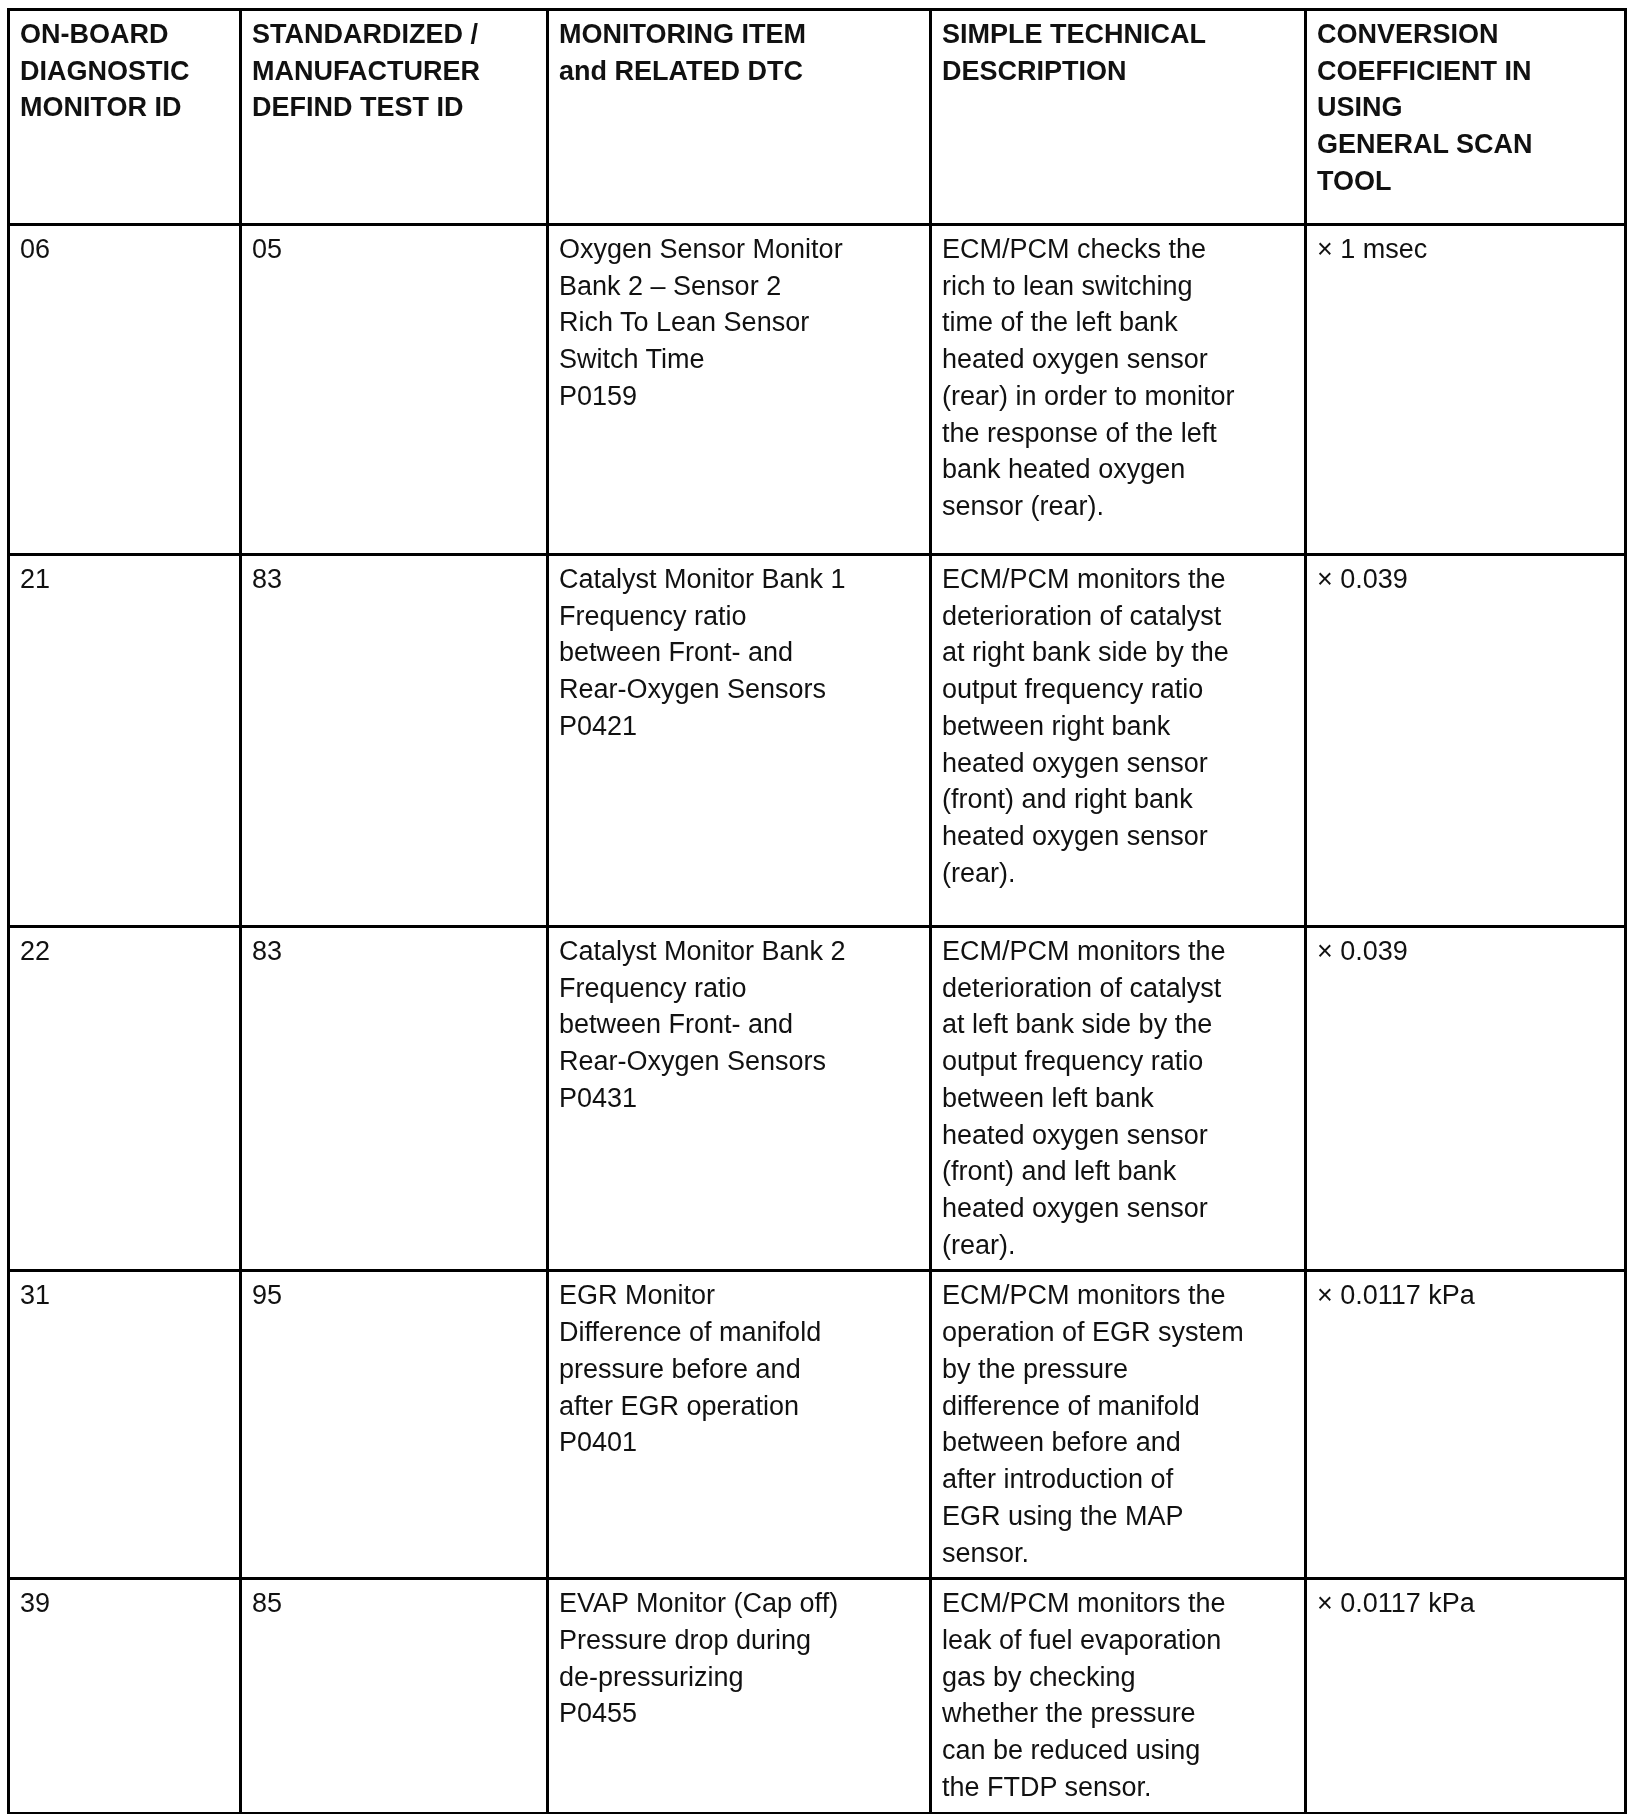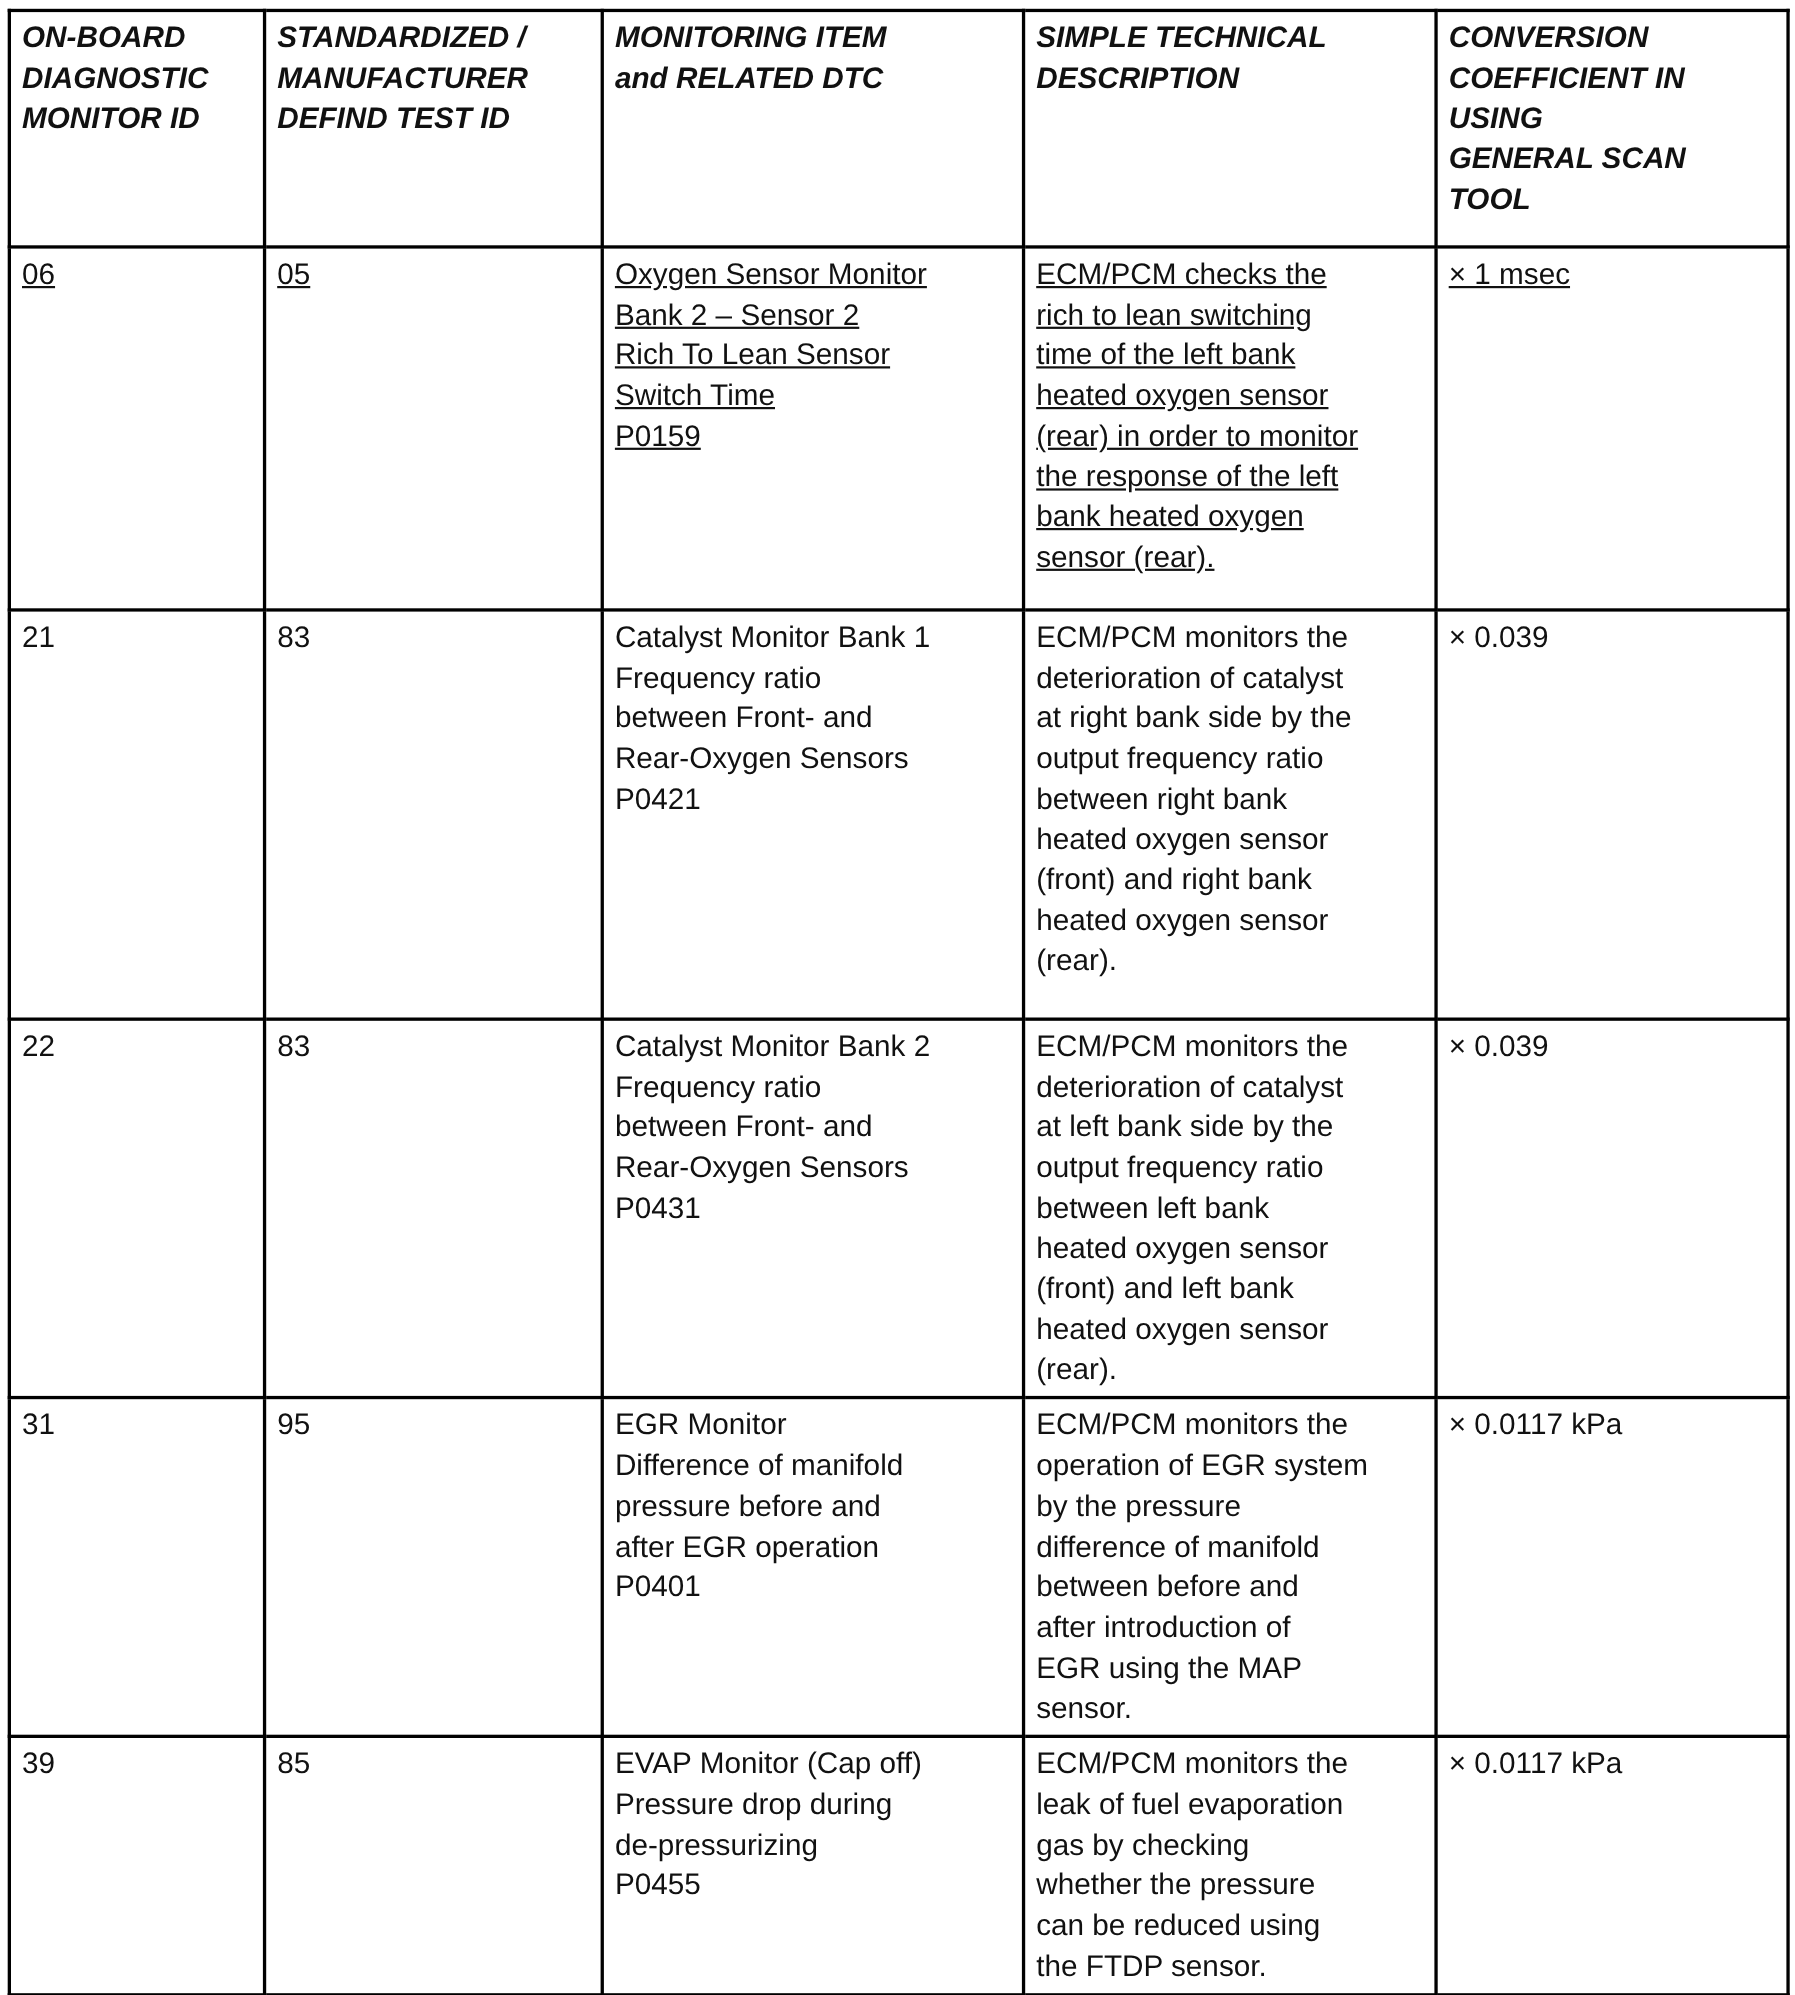--- a/index.html
+++ b/index.html
@@ -31,31 +31,30 @@
     padding: 5px 10px 6px 10px;
     font-size: 27px;
     line-height: 1.36;
     white-space: pre-line;
     overflow: hidden;
     word-wrap: break-word;
   }
   .obd-table th {
     font-weight: bold;
     letter-spacing: 0px;
-    font-style: italic;
   }
   
   col.c1 { width: 232px; }
   col.c2 { width: 307px; }
   col.c3 { width: 383px; }
   col.c4 { width: 375px; }
   col.c5 { width: 320px; }
   
   tr.hdr  { height: 215px; }
-  tr.r0   { height: 330px; text-decoration: underline; }
+  tr.r0   { height: 330px; }
   tr.r1   { height: 372px; }
   tr.r2   { height: 334px; margin-left: 12px; }
   tr.r3   { height: 292px; padding-left: 18px; }
   tr.r4   { height: 222px; }
 </style>
 </head>
 <body>
 
 <div class="page">
   <table class="obd-table">

